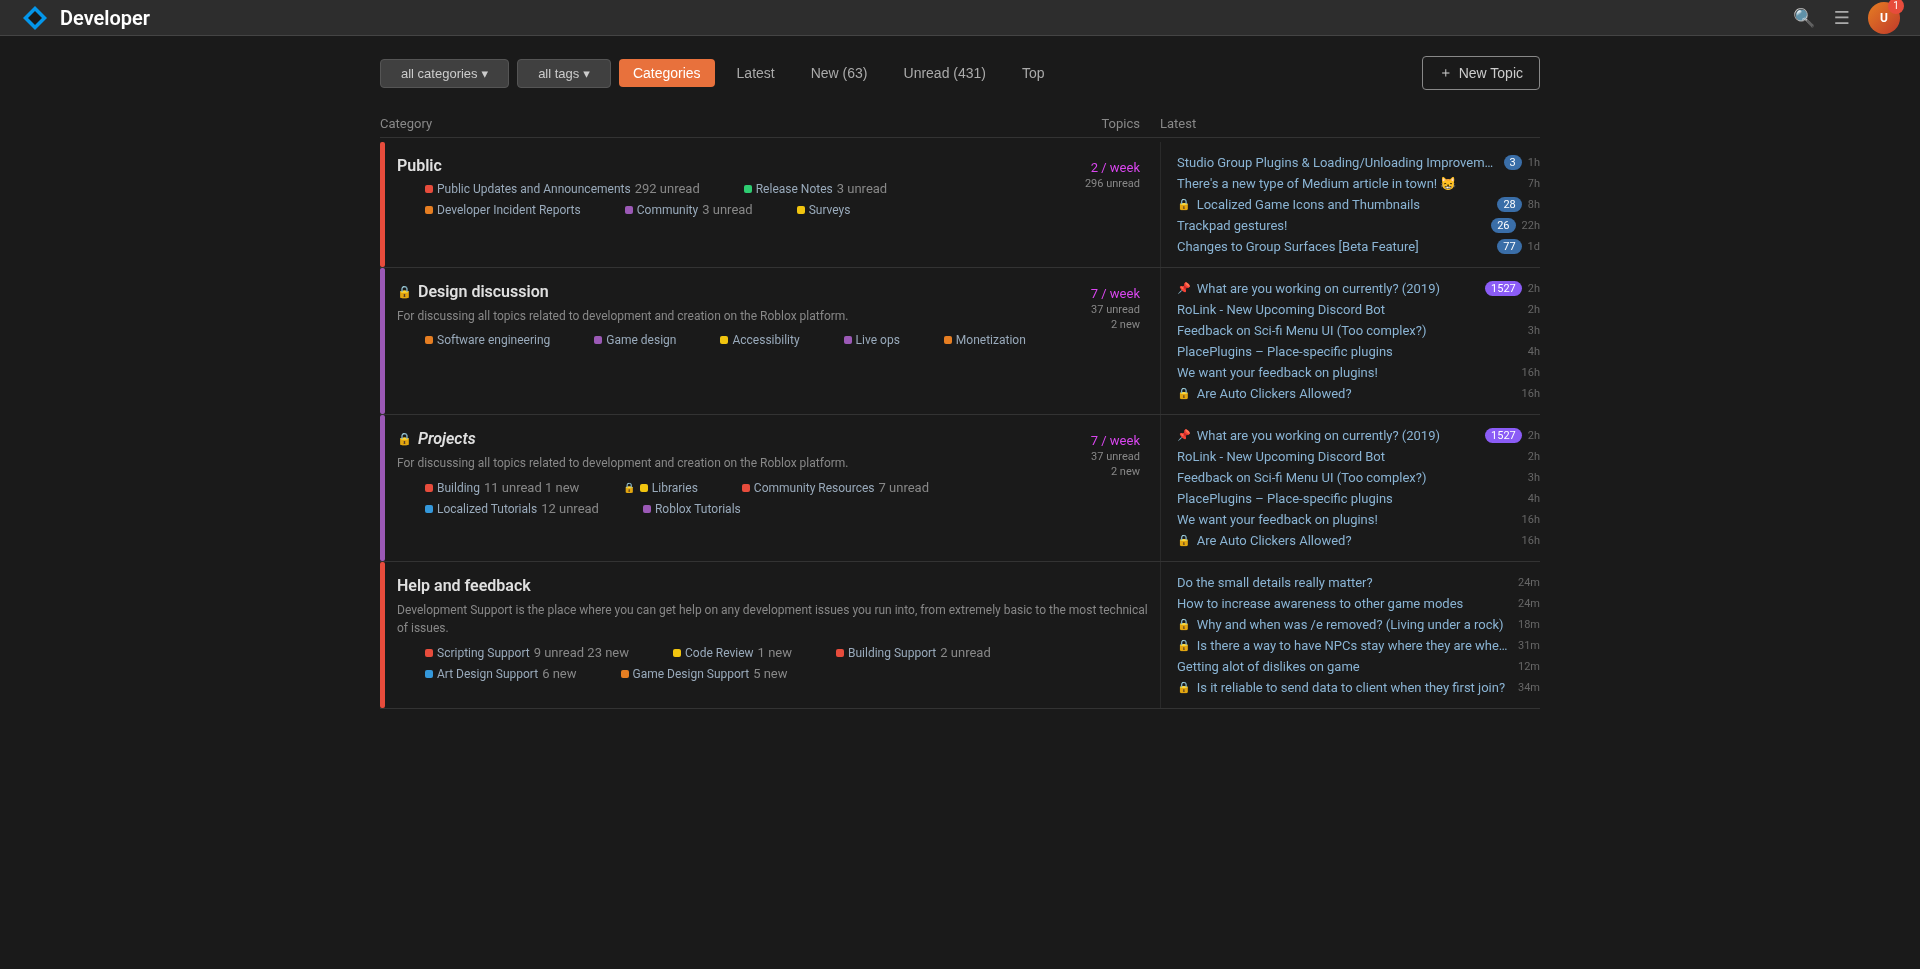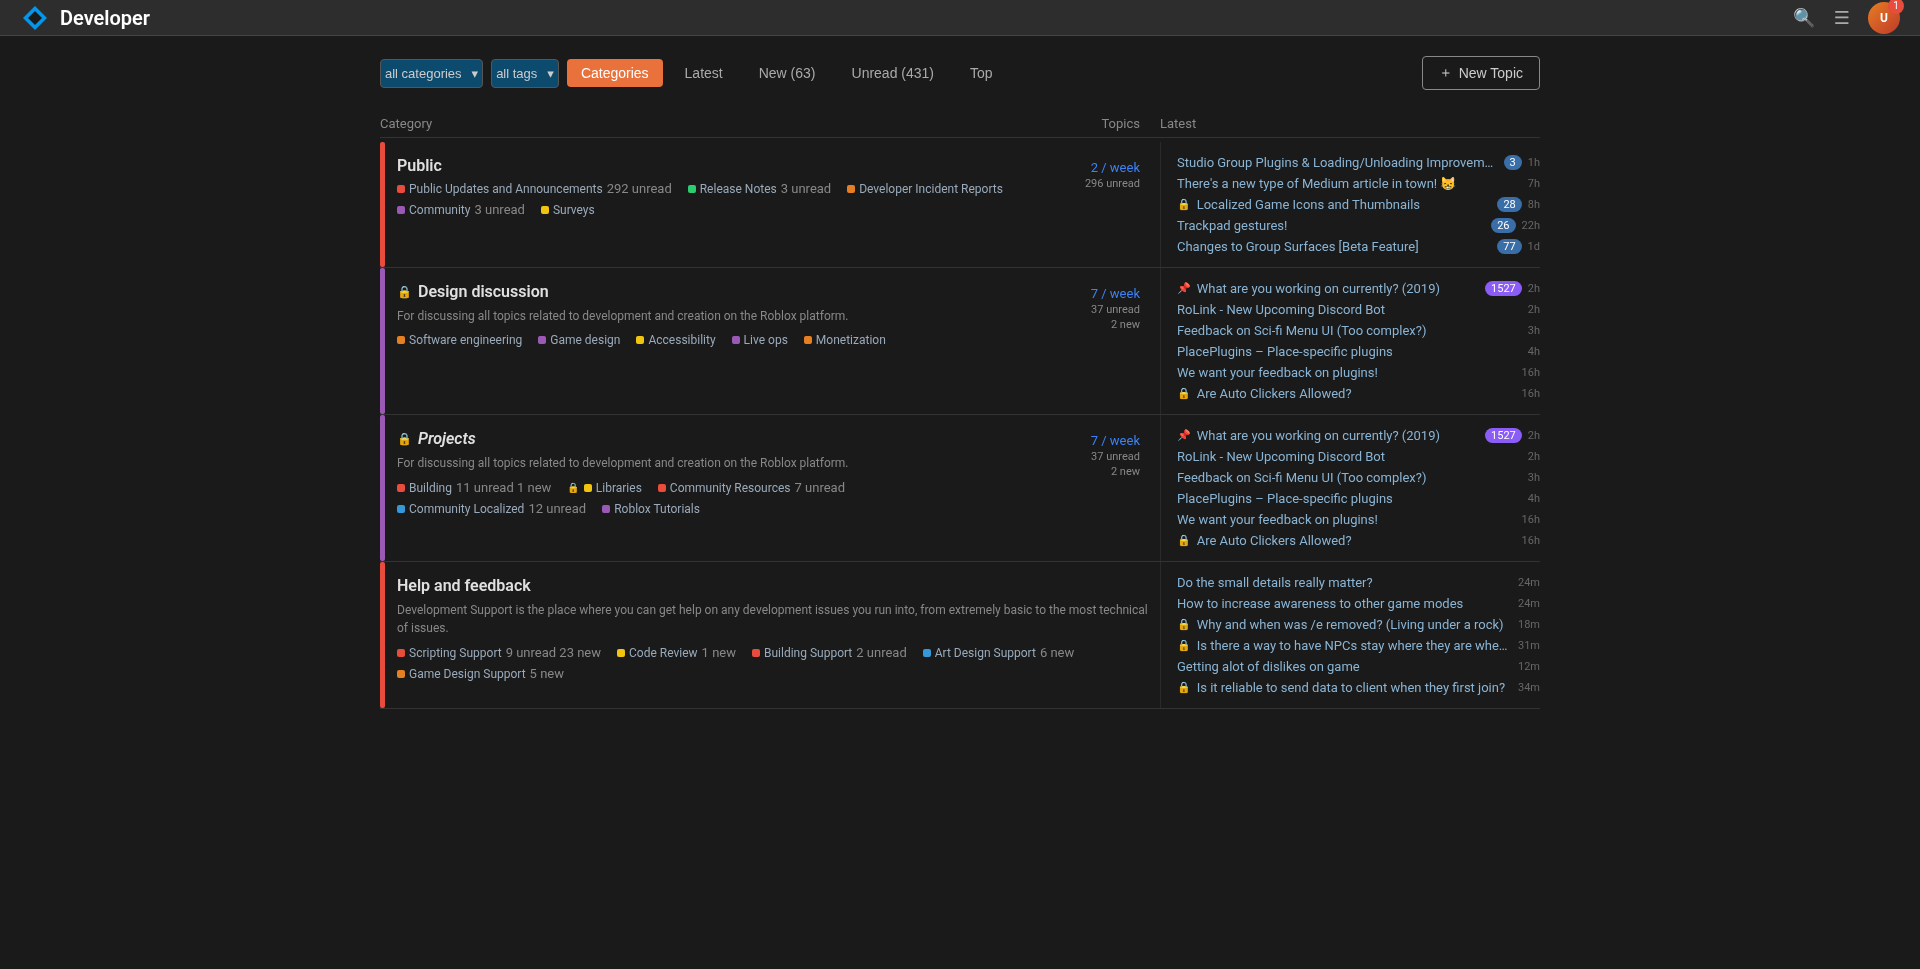--- a/index.html
+++ b/index.html
@@ -85,30 +85,30 @@
     }
 
     
     .toolbar {
       display: flex;
       align-items: center;
       gap: 8px;
       margin-bottom: 20px;
     }
     .filter-btn {
-      background: #0c4a6e;
+      background: #404040;
       border: 1px solid #555;
       color: #ccc;
-      padding: 6px 4px;
+      padding: 6px 20px;
       border-radius: 4px;
       cursor: pointer;
       font-size: 13px;
       display: flex;
       align-items: center;
-      gap: 10px;
+      gap: 4px;
     }
     .tab-btn {
       background: transparent;
       border: none;
       color: #aaa;
       padding: 6px 14px;
       border-radius: 4px;
       cursor: pointer;
       font-size: 14px;
     }
@@ -180,20 +180,21 @@
       display: flex;
       flex-wrap: wrap;
       gap: 6px 16px;
       font-size: 12px;
     }
     .subcat {
       display: flex;
       align-items: center;
       gap: 4px;
       color: #aaa;
+      margin-left: 28px;
     }
     .subcat-dot {
       width: 8px;
       height: 8px;
       border-radius: 2px;
       flex-shrink: 0;
     }
     .subcat-name { color: #9ab; cursor: pointer; }
     .subcat-count { color: #888; font-size: 13px; }
     .lock-icon { font-size: 12px; color: #888; }
@@ -204,21 +205,21 @@
       text-align: right;
       color: #888;
       font-size: 12px;
       flex-shrink: 0;
       display: flex;
       flex-direction: column;
       align-items: flex-end;
       justify-content: flex-start;
       padding-top: 18px;
     }
-    .stat-main { color: #3b82f6; font-size: 13px; }
+    .stat-main { color: #d946ef; font-size: 13px; }
     .stat-sub { color: #888; font-size: 11px; margin-top: 2px; }
 
     .cat-latest {
       width: 380px;
       padding: 10px 0;
       flex-shrink: 0;
       border-left: 1px solid #2a2a2a;
       padding-left: 16px;
     }
     .latest-item {
@@ -454,21 +455,21 @@
               <span class="subcat-dot" style="background: rgb(241, 196, 15);"></span>
               <span class="subcat-name">Libraries</span>
             </div>
             <div class="subcat">
               <span class="subcat-dot" style="background: rgb(231, 76, 60);"></span>
               <span class="subcat-name">Community Resources</span>
               <span class="subcat-count">7 unread</span>
             </div>
             <div class="subcat">
               <span class="subcat-dot" style="background: rgb(52, 152, 219);"></span>
-              <span class="subcat-name">Community Localized</span>
+              <span class="subcat-name">Localized Tutorials</span>
               <span class="subcat-count">12 unread</span>
             </div>
             <div class="subcat">
               <span class="subcat-dot" style="background: rgb(155, 89, 182);"></span>
               <span class="subcat-name">Roblox Tutorials</span>
             </div>
           </div>
         </div>
         <div class="cat-stats">
           <div class="stat-main">7 / week</div>

